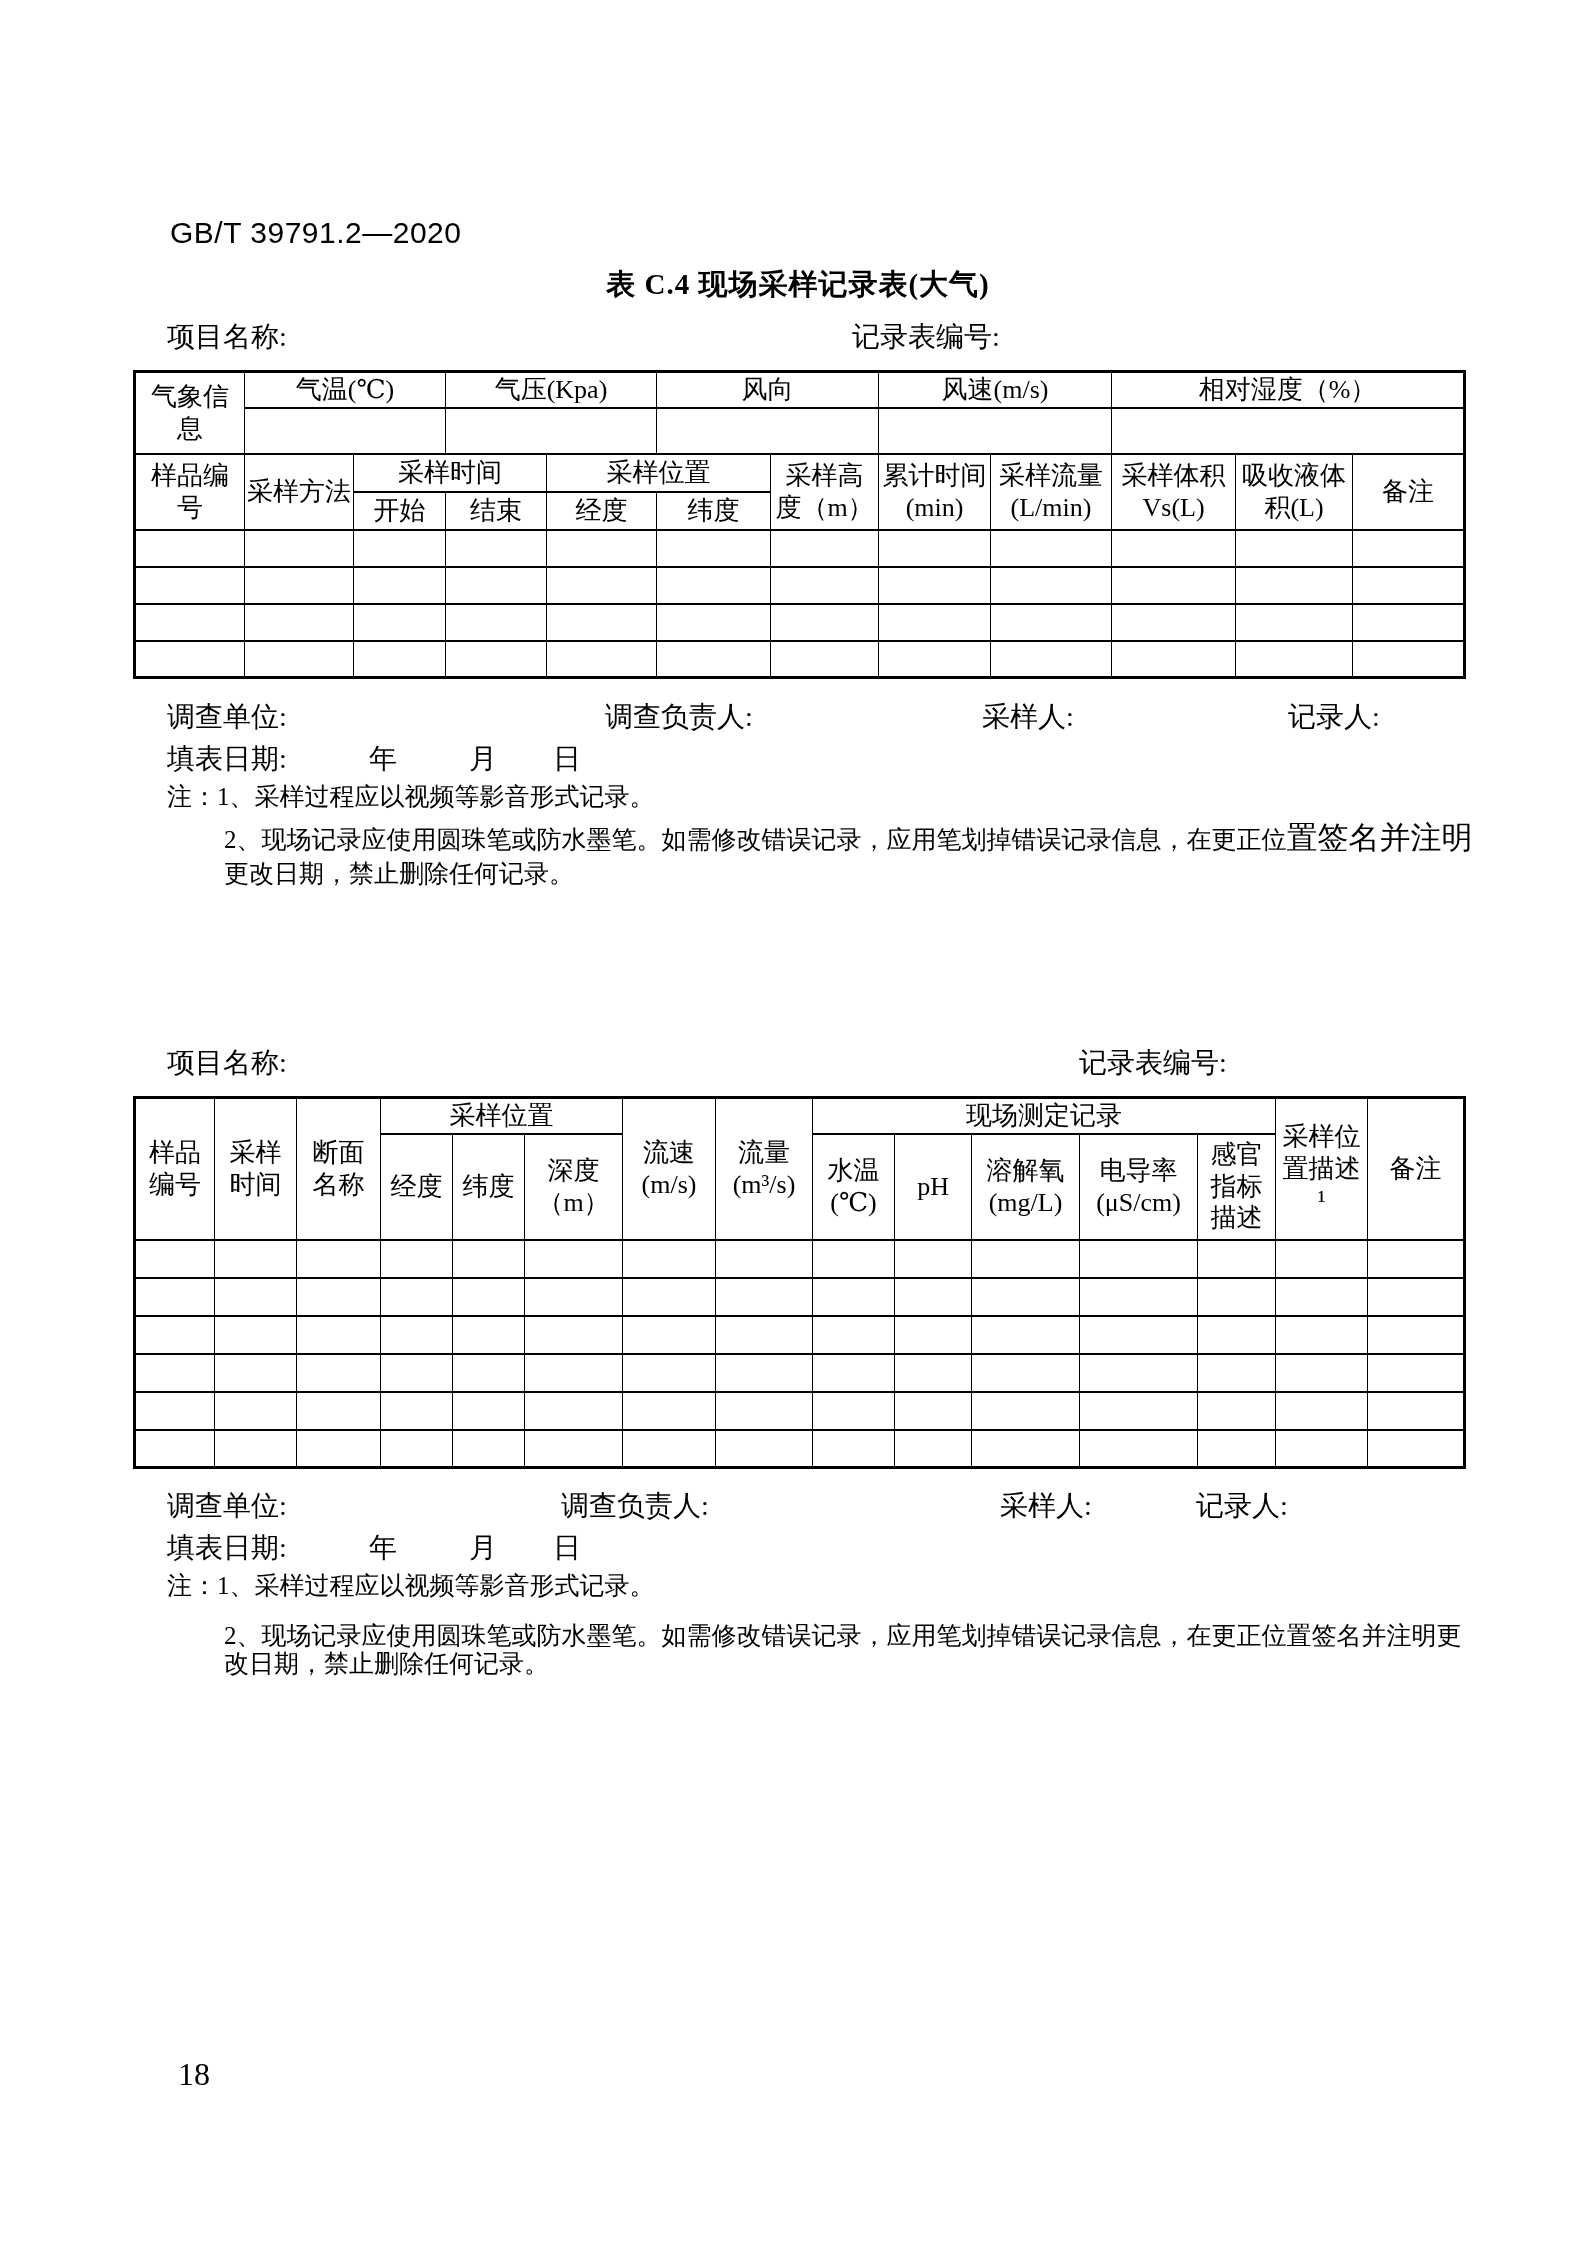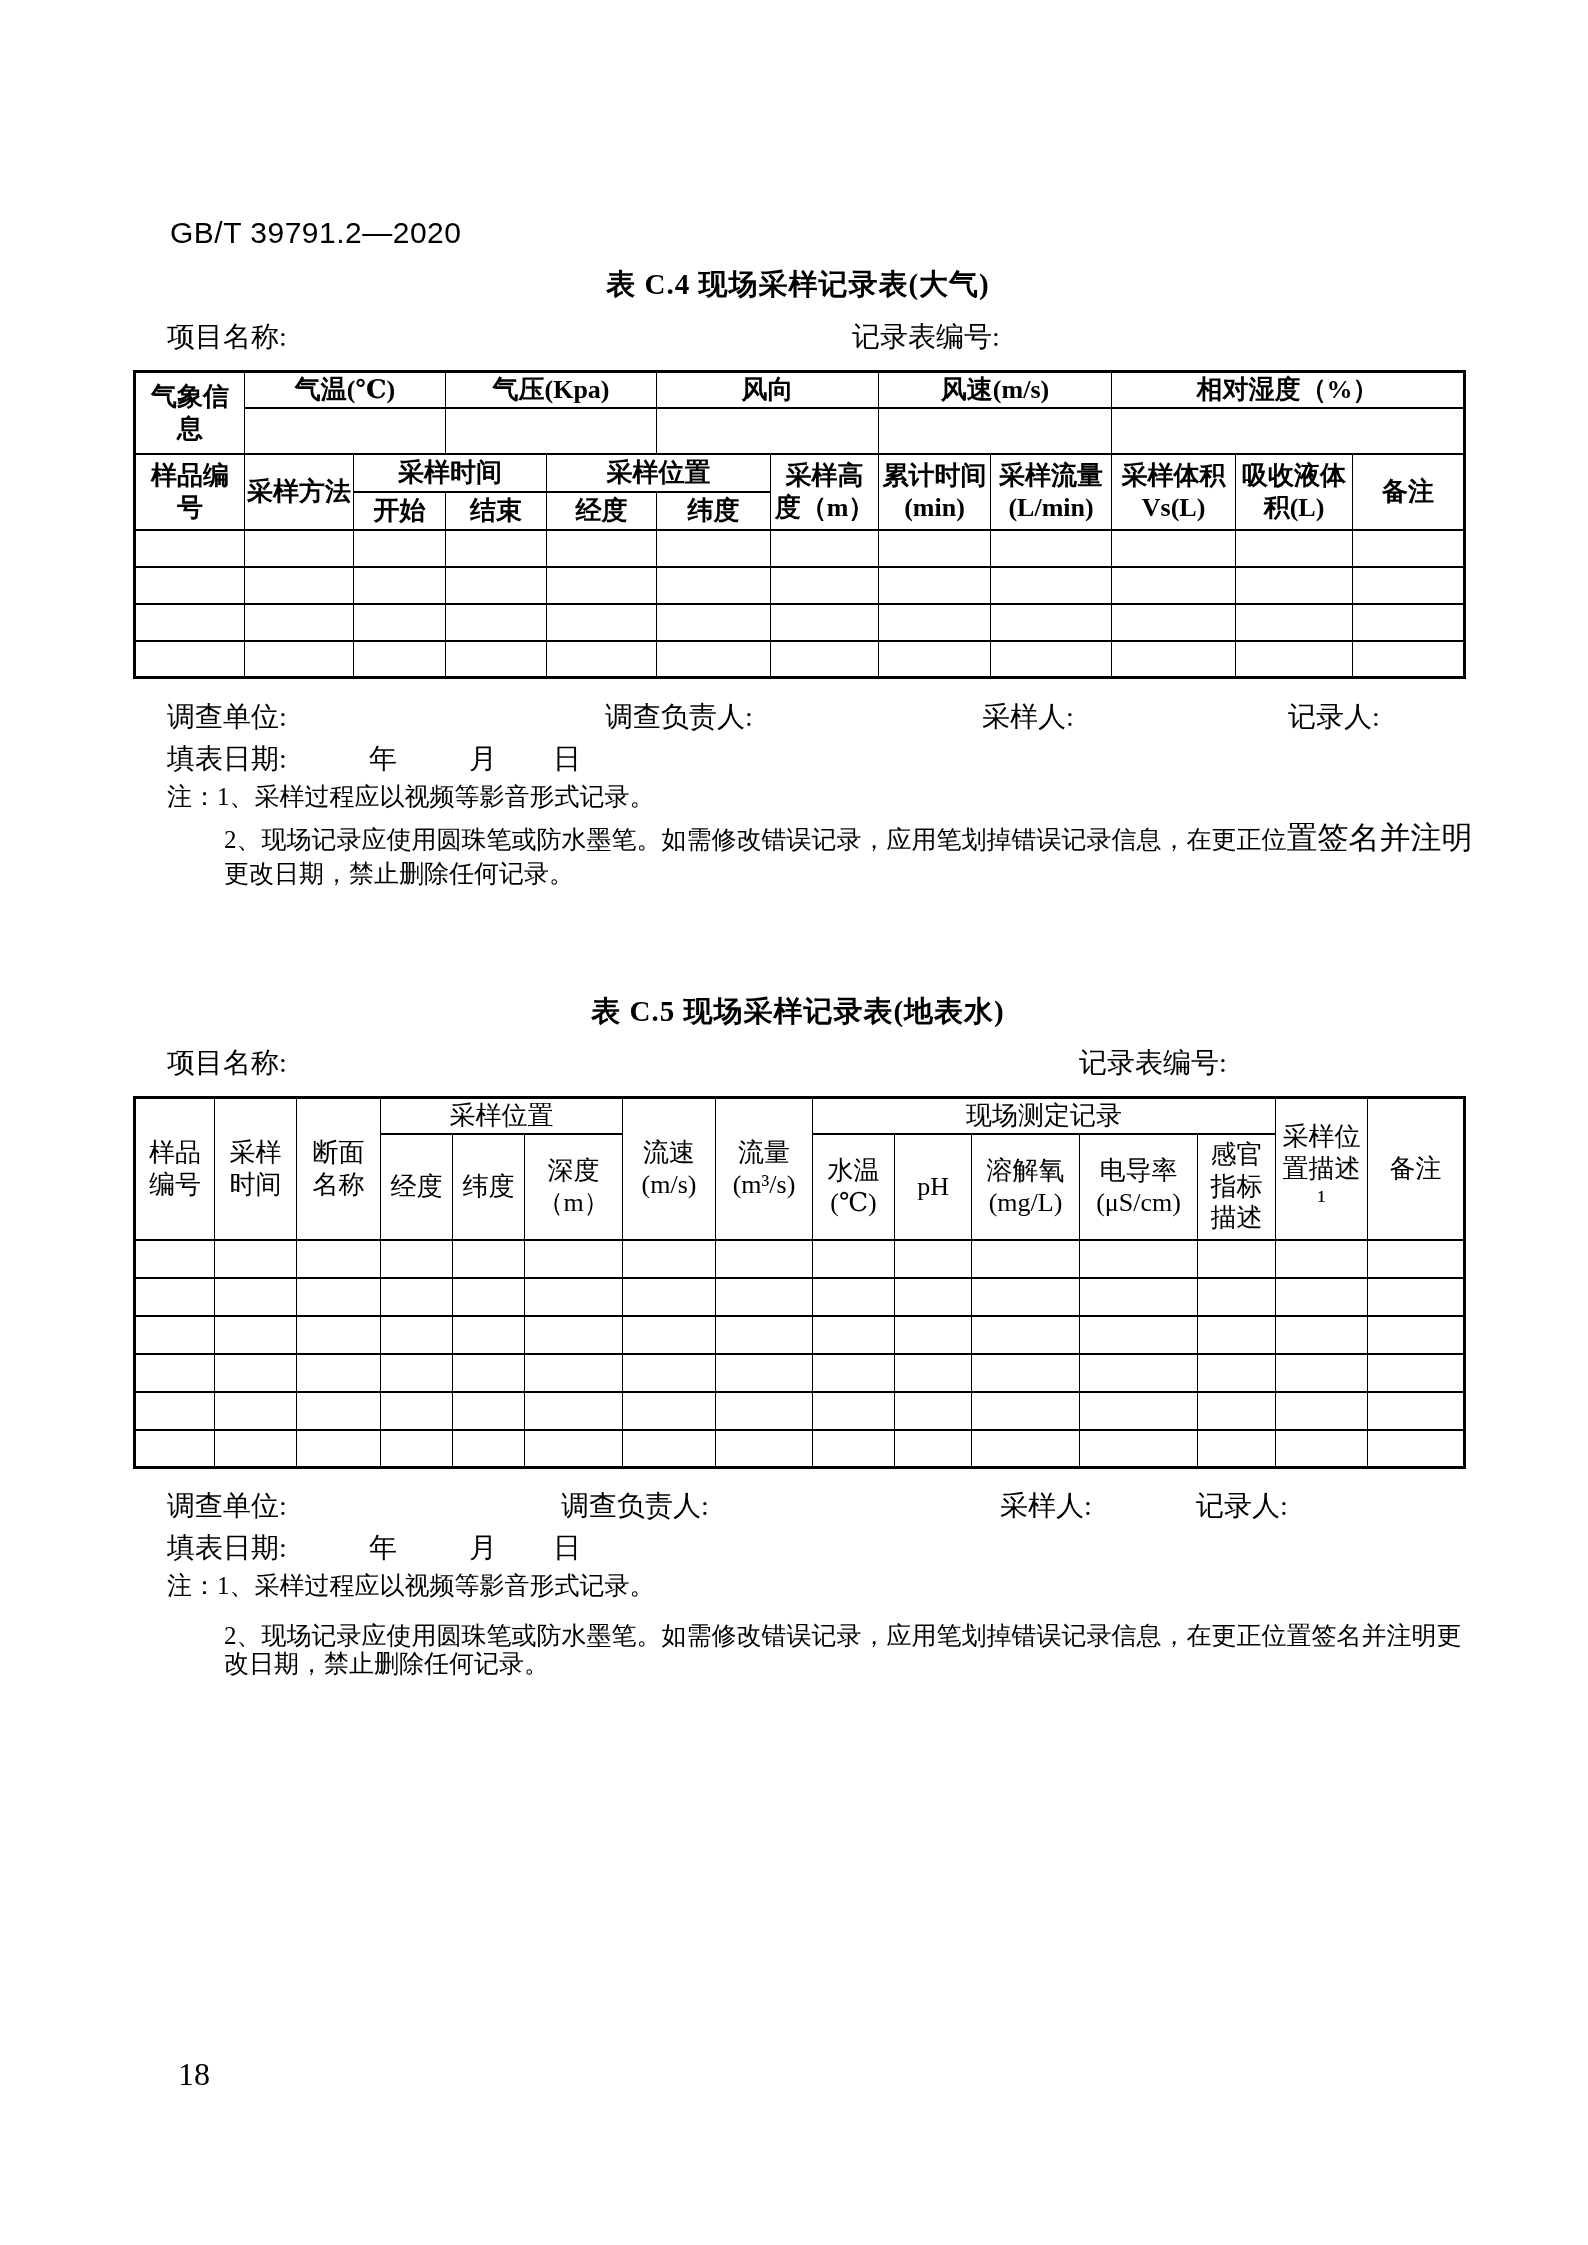--- a/index.html
+++ b/index.html
@@ -33,21 +33,21 @@
     font-size:26px; line-height:1.22;
   }
   table.form-table td {
     border-style:solid; border-color:#000;
     border-width:2px 1px;
     text-align:center; vertical-align:middle;
     padding:0 2px;
     white-space:pre-line;
     overflow:hidden;
   }
-  table.t1 { top:370px;font-weight:bold; }
+  table.t1 { top:370px; }
   table.t1 tr.r-weather-head  { height:36px; }
   table.t1 tr.r-weather-empty { height:46px; }
   table.t1 tr.r-head1 { height:38px; }
   table.t1 tr.r-head2 { height:38px; }
   table.t1 tbody tr   { height:37px; }
 
   table.t2 { top:1096px; }
   table.t2 tr.r-head1 { height:36px; }
   table.t2 tr.r-head2 { height:106px; }
   table.t2 tbody tr   { height:38px; }
@@ -188,21 +188,20 @@
 
   <div class="abs lbl" style="left:167px; top:740px;">填表日期:</div>
   <div class="abs lbl" style="left:369px; top:740px;">年</div>
   <div class="abs lbl" style="left:469px; top:740px;">月</div>
   <div class="abs lbl" style="left:553px; top:740px;">日</div>
 
   <div class="abs note" style="left:167px; top:780px;">注：1、采样过程应以视频等影音形式记录。</div>
   <div class="abs note" style="left:224px; top:817px;"><span>2、现场记录应使用圆珠笔或防水墨笔。如需修改错误记录，应用笔划掉错误记录信息，在更正位</span><span class="big-char">置签名并注明</span></div>
   <div class="abs note" style="left:224px; top:857px;">更改日期，禁止删除任何记录。</div>
 
-  <div class="abs tbl-title" style="top:992px;">表 C.5 现场采样记录表(地表水)</div>
 
   <div class="abs lbl" style="left:167px; top:1044px;">项目名称:</div>
   <div class="abs lbl" style="left:1079px; top:1044px;">记录表编号:</div>
 
   <table class="form-table t2">
     <colgroup>
       <col style="width:80px">
         <col style="width:82px">
         <col style="width:84px">
       <col style="width:72px">

